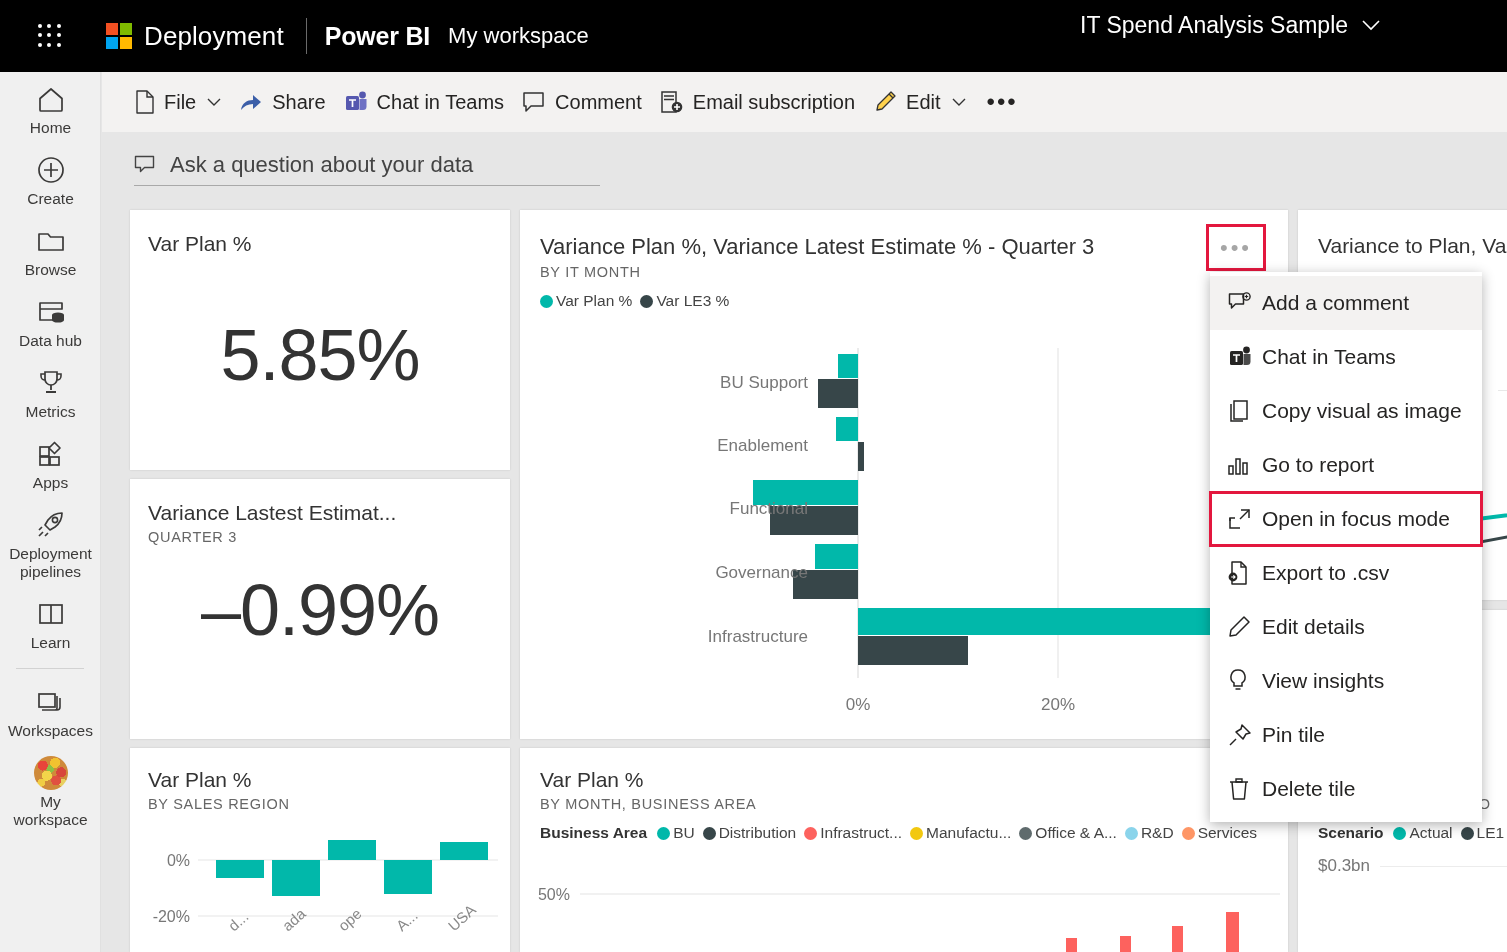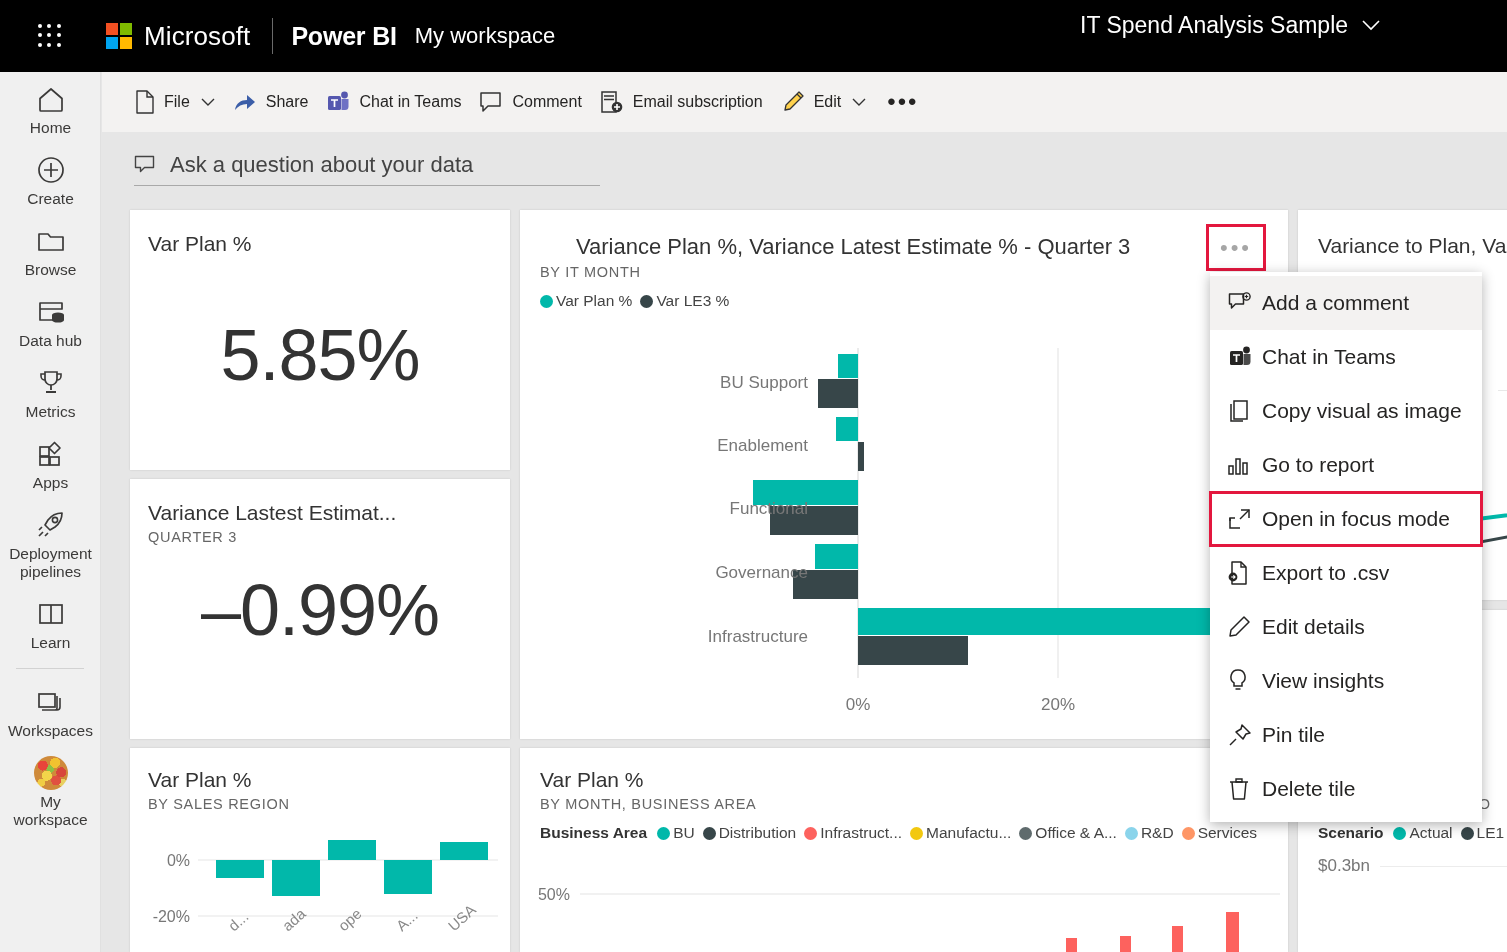--- a/index.html
+++ b/index.html
@@ -65,21 +65,21 @@
       #cf8a3a;
   }
 
   
   #toolbar {
     position: absolute; left: 102px; top: 72px; width: 1405px; height: 60px;
     background: #f3f2f1; display: flex; align-items: center; padding-left: 24px;
   }
   .tb-item {
     display: flex; align-items: center; height: 40px; padding: 0 9px;
-    cursor: pointer; color: #252423; font-size: 16px; border-radius: 2px;
+    cursor: pointer; color: #252423; font-size: 20px; border-radius: 2px;
   }
   .tb-ico { display: flex; align-items: center; margin-right: 9px; }
   .tb-chev { font-size: 12px; margin-left: 11px; color: #333; }
   .tb-dots { font-size: 24px; letter-spacing: 2px; padding: 0 12px; }
 
   
   #qna {
     position: absolute; left: 134px; top: 144px; width: 466px; height: 42px;
     border-bottom: 1px solid #a9a9a9; display: flex; align-items: center;
     cursor: text; background: transparent;
@@ -136,21 +136,21 @@
       <i></i>
       <i></i>
   </div>
   <div id="ms-logo">
     <span id="ms-squares">
       <i style="background:#f25022"></i>
         <i style="background:#7fba00"></i>
       <i style="background:#00a4ef"></i>
         <i style="background:#ffb900"></i>
     </span>
-    <span id="ms-name">Microsoft</span>
+    <span id="ms-name">Deployment</span>
   </div>
   <div id="sep"></div>
   <div id="pbi-name">Power BI</div>
   <div id="ws-name">My workspace</div>
   <div id="report-name-wrap">
     <span id="report-name">IT Spend Analysis Sample</span>
     <span id="report-chev">
       <svg width="18" height="11" viewBox="0 0 18 11">
           <path d="M1 1l8 8 8-8" stroke="#ffffff" stroke-width="1.6" fill="none"></path>
         </svg>
@@ -360,21 +360,21 @@
   <div class="tile" style="left:28px; top:283px; width:380px; height:260px;">
     <div style="padding:22px 0 0 18px;">
       <div class="tile-title">Variance Lastest Estimat...</div>
       <div class="tile-sub">QUARTER 3</div>
     </div>
     <div class="bigval" style="font-size:72px; margin-top:24px;">–0.99%</div>
   </div>
 
   <div class="tile" style="left:418px; top:14px; width:768px; height:529px;">
     <div style="padding:24px 0 0 20px;">
-      <div class="tile-title" style="font-size:22px;margin-left:36px;">Variance Plan %, Variance Latest Estimate % - Quarter 3</div>
+      <div class="tile-title" style="font-size:22px;">Variance Plan %, Variance Latest Estimate % - Quarter 3</div>
       <div class="tile-sub">BY IT MONTH</div>
       <div class="legend-row" style="margin-top:12px;">
         <span class="lg">
           <span class="dot" style="background:#01b8aa"></span>
           <span class="lg-txt">Var Plan %</span>
         </span>
         <span class="lg">
           <span class="dot" style="background:#374649"></span>
           <span class="lg-txt">Var LE3 %</span>
         </span>

